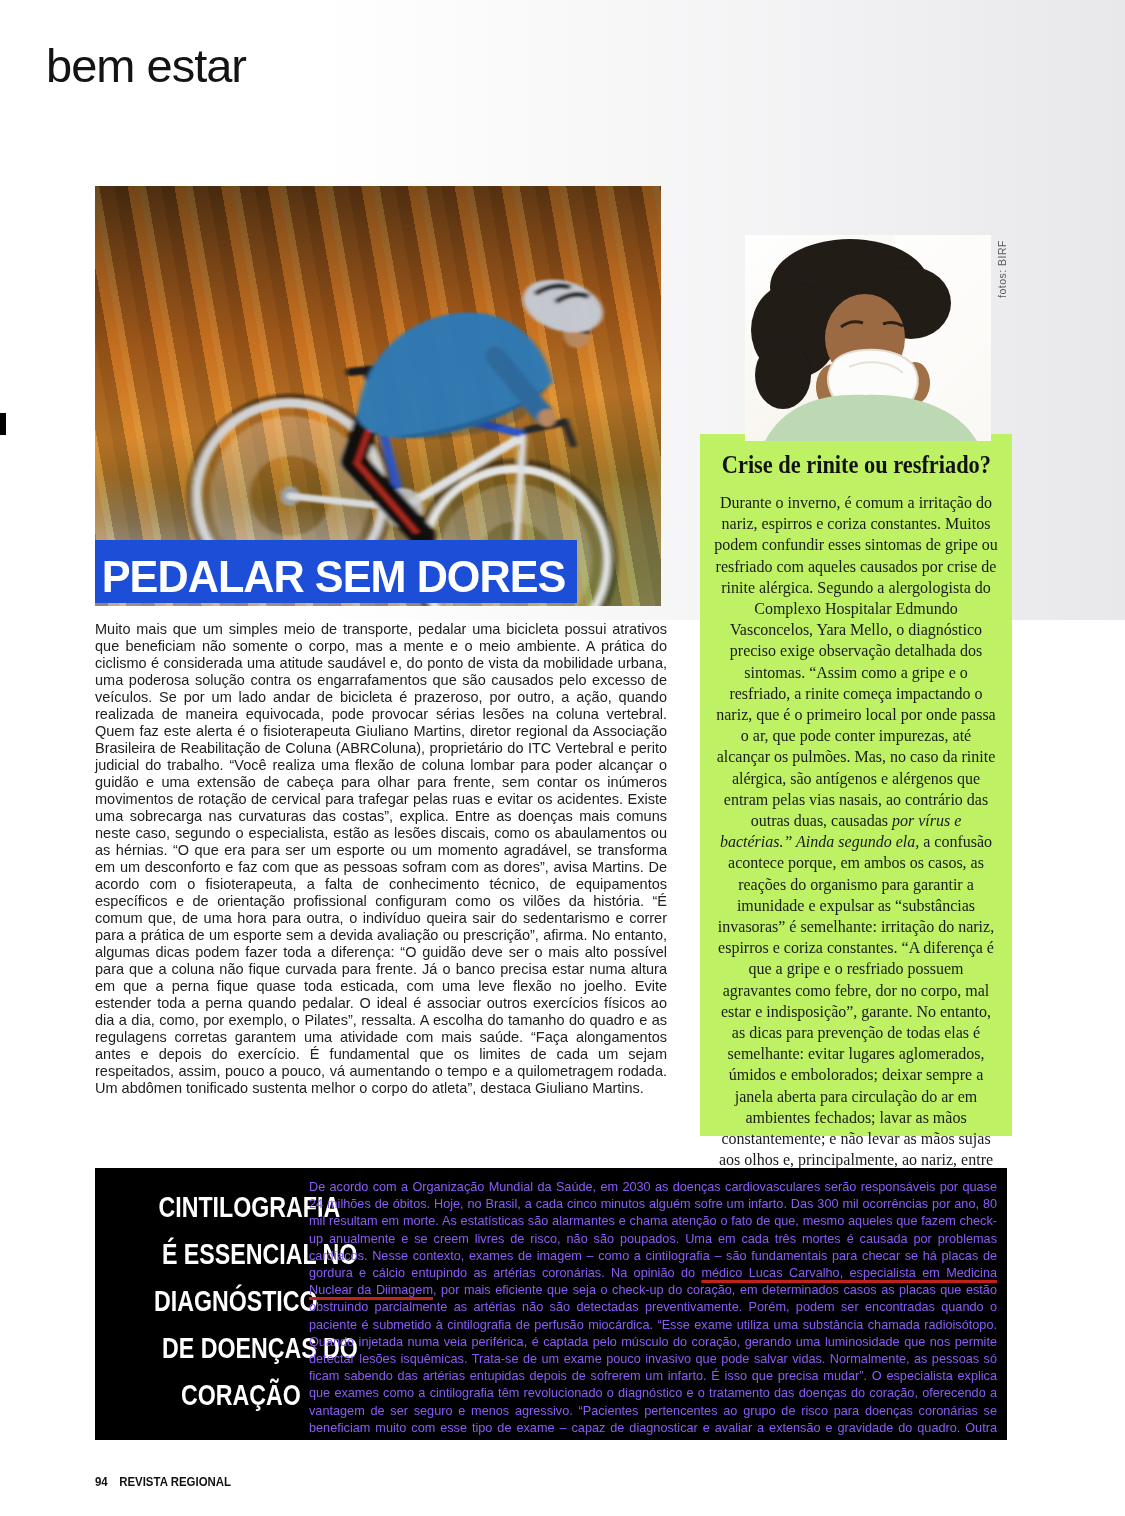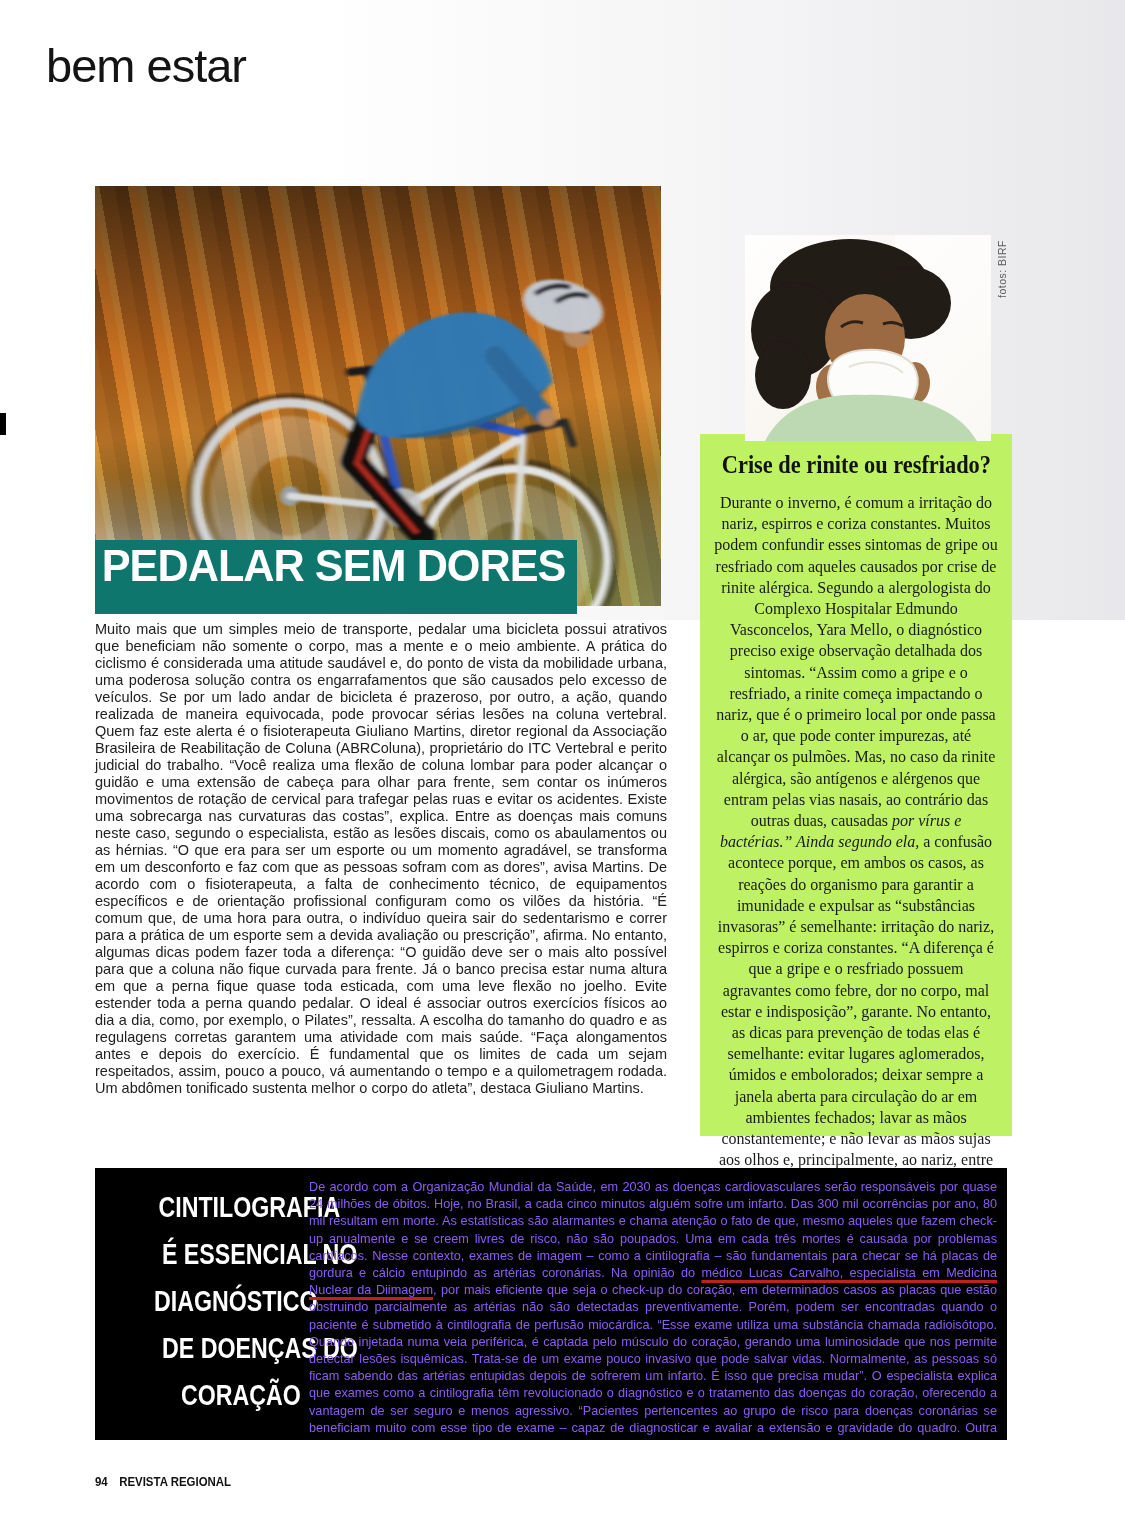--- a/index.html
+++ b/index.html
@@ -23,22 +23,22 @@
       repeating-linear-gradient(80deg,
         rgba(62,32,8,0.32) 0 13px, rgba(224,132,40,0.28) 13px 24px,
         rgba(247,196,96,0.20) 24px 31px, rgba(92,52,16,0.30) 31px 46px),
       radial-gradient(ellipse 60% 45% at 88% 96%, rgba(124,143,58,0.85) 0%, rgba(124,143,58,0) 70%),
       linear-gradient(10deg, rgba(186,186,182,0.95) 0 9%, rgba(186,186,182,0) 26%),
       linear-gradient(175deg,#432a10 0%,#7a4618 16%,#bc671d 36%,#d98a2e 54%,#8a6f28 72%,#97927f 88%,#b6b5b0 100%);
   }
   .photo-main svg{position:absolute;inset:0;}
   
   .banner{
-    position:absolute;left:95px;top:540px;width:482px;height:74px;background:#0f766e;z-index:3;
-    display:flex;align-items:flex-start;
+    position:absolute;left:95px;top:540px;width:482px;height:63px;background:#1d4ed8;z-index:3;
+    display:flex;align-items:flex-end;
   }
   .banner .t{
     color:#fff;font-size:45px;font-weight:bold;letter-spacing:-1px;white-space:nowrap;
     display:inline-block;transform:scaleX(.96);transform-origin:0 50%;padding-left:7px;
   }
   
   .article{
     position:absolute;left:95px;top:621px;width:572px;z-index:2;
     font-size:14.5px;line-height:17px;text-align:justify;color:#202020;
   }

